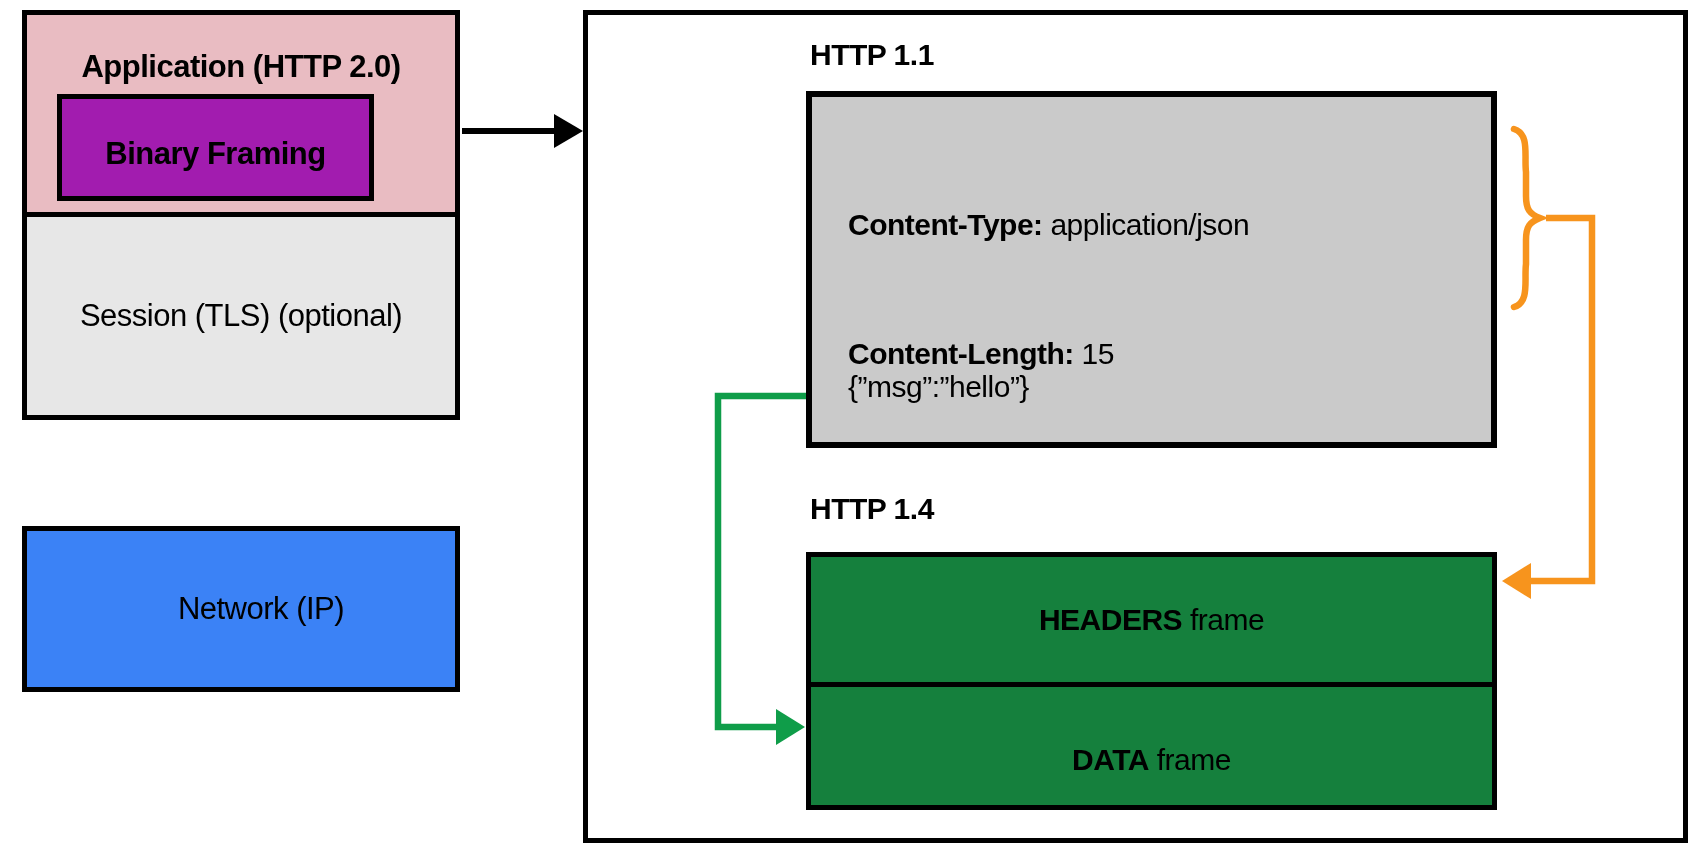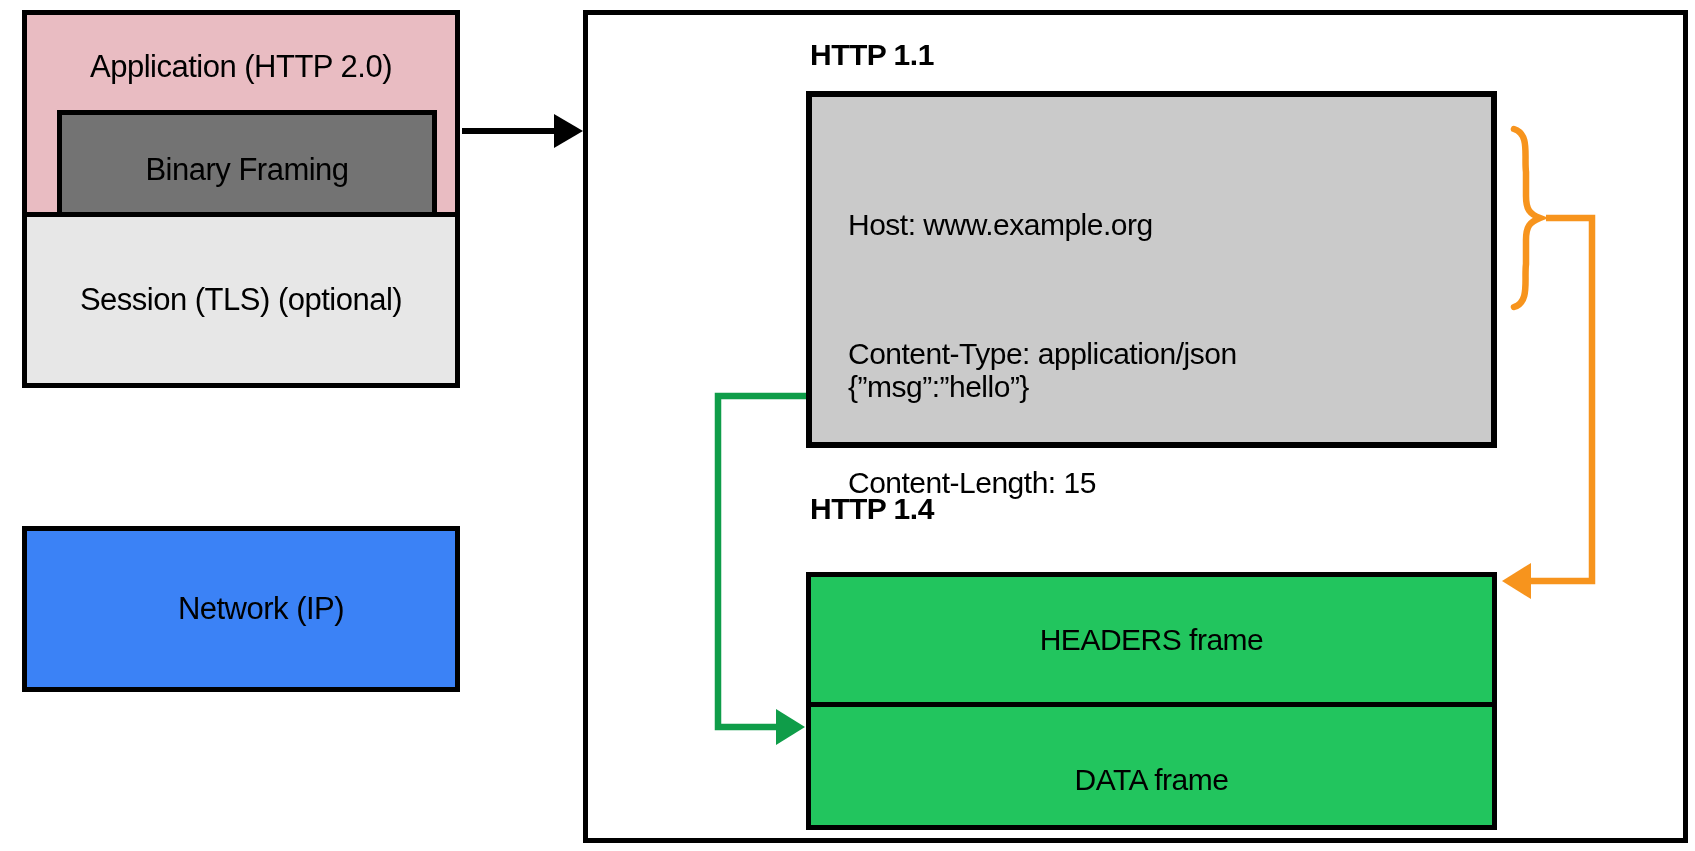--- a/index.html
+++ b/index.html
@@ -8,37 +8,37 @@
     width:1695px;height:851px;
     font-family:"Liberation Sans", sans-serif;
     color:#000;
     overflow:hidden;
     background:#ffffff;
   }
   .abs{position:absolute;box-sizing:border-box;}
   .box{border:5px solid #000;display:flex;align-items:center;justify-content:center;}
   .label-center{display:flex;align-items:center;justify-content:center;text-align:center;}
   .stack-text{font-size:31px;letter-spacing:-0.5px;}
-  .bold{font-weight:normal;margin-top:13px;}
+  .bold{font-weight:bold;margin-top:13px;}
   
   .layer-app{left:22px;top:10px;width:438px;height:207px;background:#e9bcc2;z-index:1;}
   .app-label{left:22px;top:10px;width:438px;height:100px;z-index:3;}
-  .binary-framing{left:57px;top:110px;width:380px;height:107px;background:#737373;z-index:2;}
-  .layer-session{left:22px;top:212px;width:438px;height:176px;background:#e7e7e7;}
+  .binary-framing{left:57px;top:94px;width:317px;height:107px;background:#a21caf;z-index:2;}
+  .layer-session{left:22px;top:212px;width:438px;height:208px;background:#e7e7e7;}
   .layer-transport{left:22px;top:367px;width:438px;height:164px;background:#aed3e8;}
   .layer-network{left:22px;top:526px;width:438px;height:166px;background:#3b82f6;padding-left:40px;}
   
   .bigbox{left:583px;top:10px;width:1105px;height:833px;border:5px solid #000;background:#ffffff;}
   .proto-label{font-size:30px;letter-spacing:-0.5px;z-index:2;font-weight:bold;}
   .http11-label{left:810px;top:38px;}
   .http20-label{left:810px;top:492px;}
   .request-box{left:806px;top:91px;width:691px;height:357px;border:6px solid #000;background:#cacaca;z-index:2;}
   .request-lines{left:36px;top:20px;font-size:30px;line-height:43px;letter-spacing:-0.5px;white-space:pre-wrap;}
   .request-body{left:36px;top:268px;font-size:30px;line-height:43px;letter-spacing:-0.5px;}
-  .frames-box{left:806px;top:572px;width:691px;height:258px;border:5px solid #000;background:#22c55e;z-index:2;}
+  .frames-box{left:806px;top:552px;width:691px;height:258px;border:5px solid #000;background:#15803d;z-index:2;}
   .frame-cell{width:100%;display:flex;align-items:center;justify-content:center;font-size:30px;letter-spacing:-0.5px;}
   .cell-top{height:125px;border-bottom:5px solid #000;}
   .cell-bottom{height:146px;}
   
   #overlay{position:absolute;left:0;top:0;width:1695px;height:851px;z-index:4;pointer-events:none;}
   #overlay path, #overlay polyline{fill:none;}
 </style>
 </head>
 <body>
 
@@ -57,21 +57,20 @@
   <div class="abs box layer-network">
     <span class="stack-text">Network (IP)</span>
   </div>
 
   <div class="abs bigbox"></div>
 
   <div class="abs proto-label http11-label">HTTP 1.1</div>
 
   <div class="abs request-box">
     <div class="abs request-lines">
-      <div><span class="bold">Host:</span><span> www.example.org</span><span class="bold"></span></div>
       <div><span class="bold">Content-Type:</span><span> application/json</span><span class="bold"></span></div>
       <div><span class="bold">Content-Length:</span><span> 15</span><span class="bold"></span></div>
     </div>
     <div class="abs request-body">{”msg”:”hello”}</div>
   </div>
 
   <div class="abs proto-label http20-label">HTTP 1.4</div>
 
   <div class="abs frames-box" style="display:block;">
     <div class="frame-cell cell-top">

